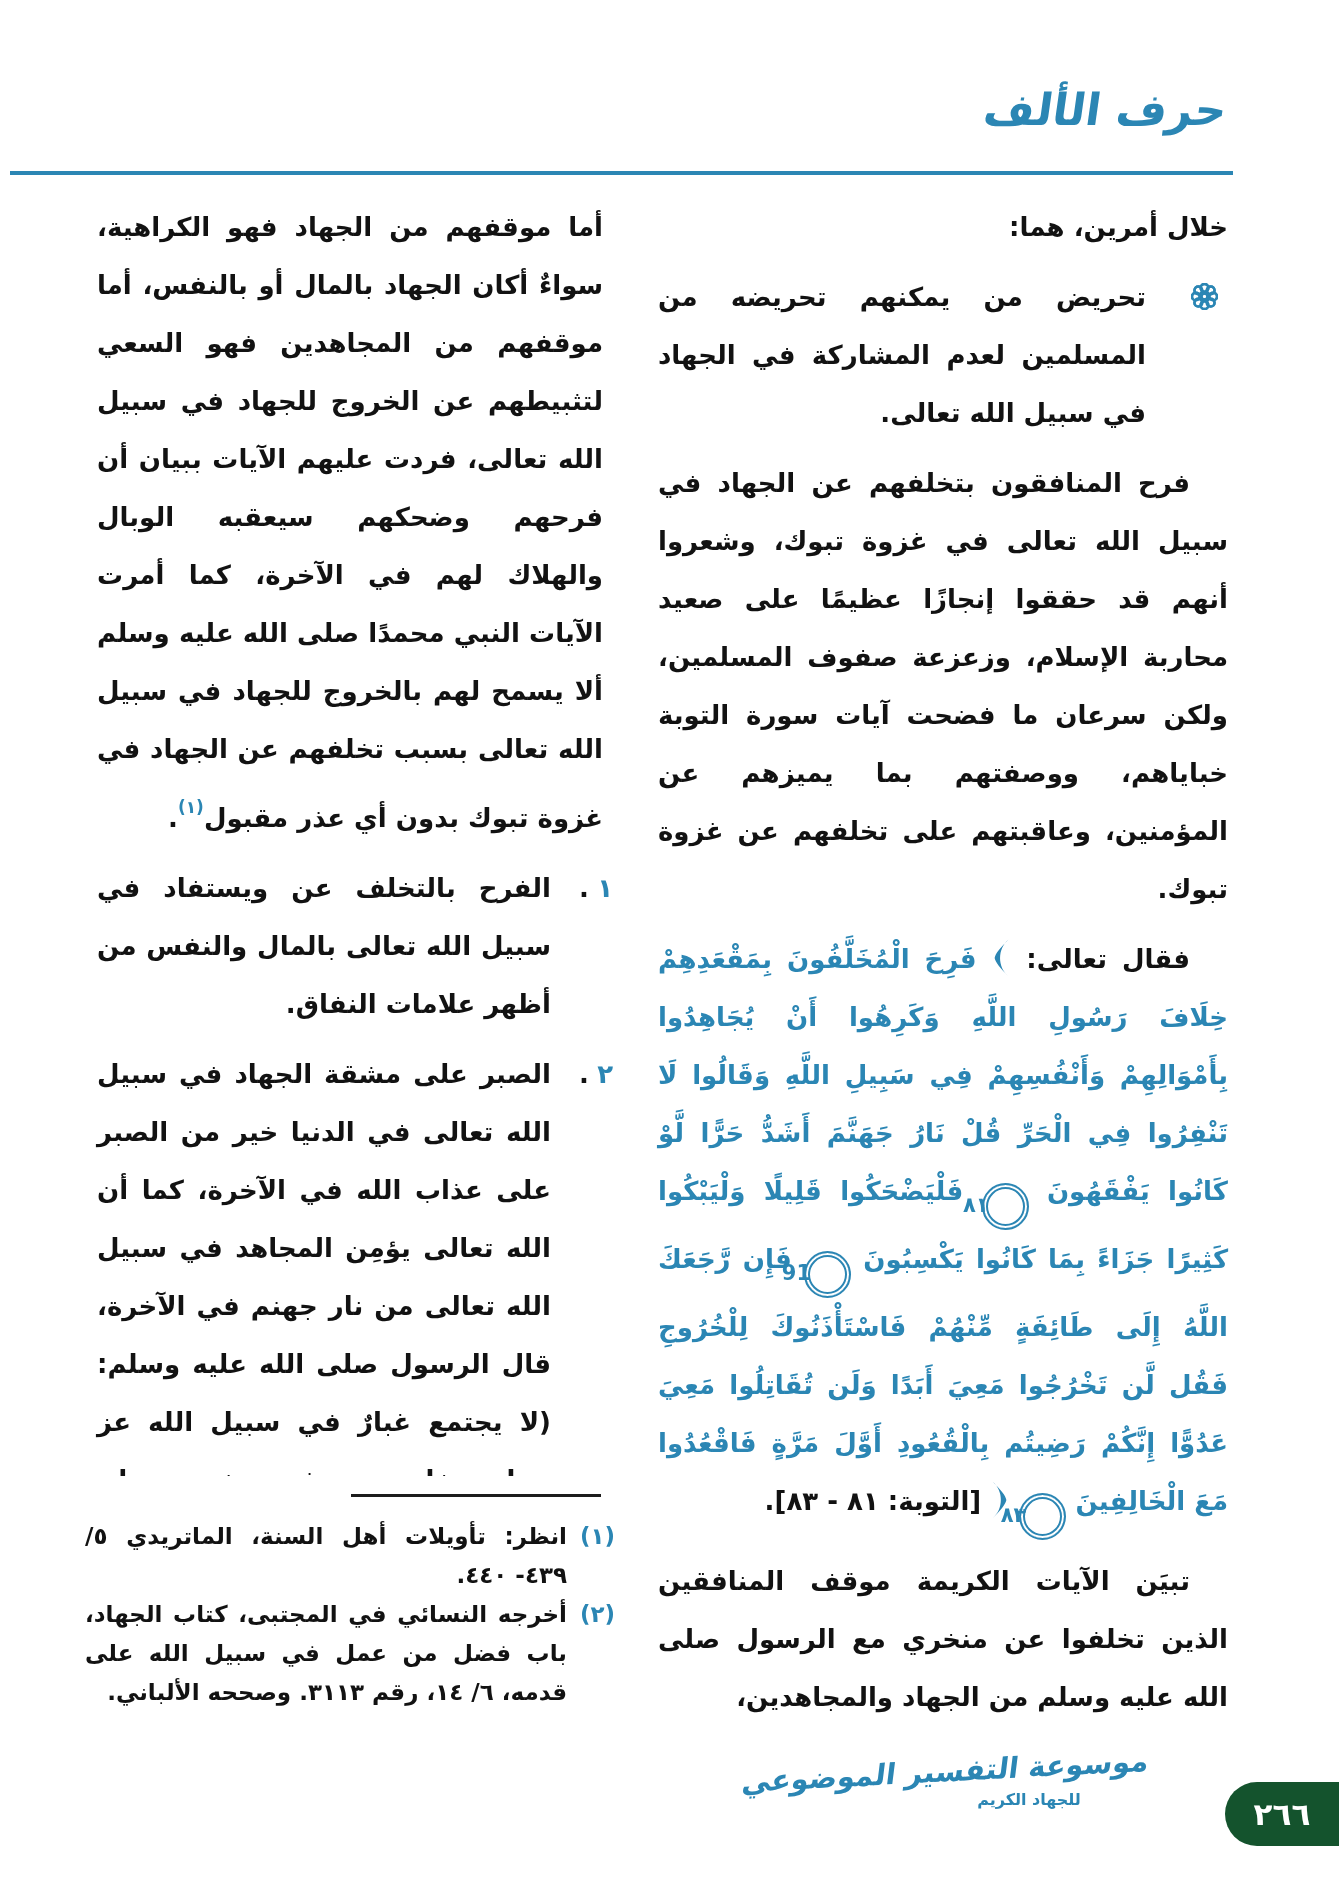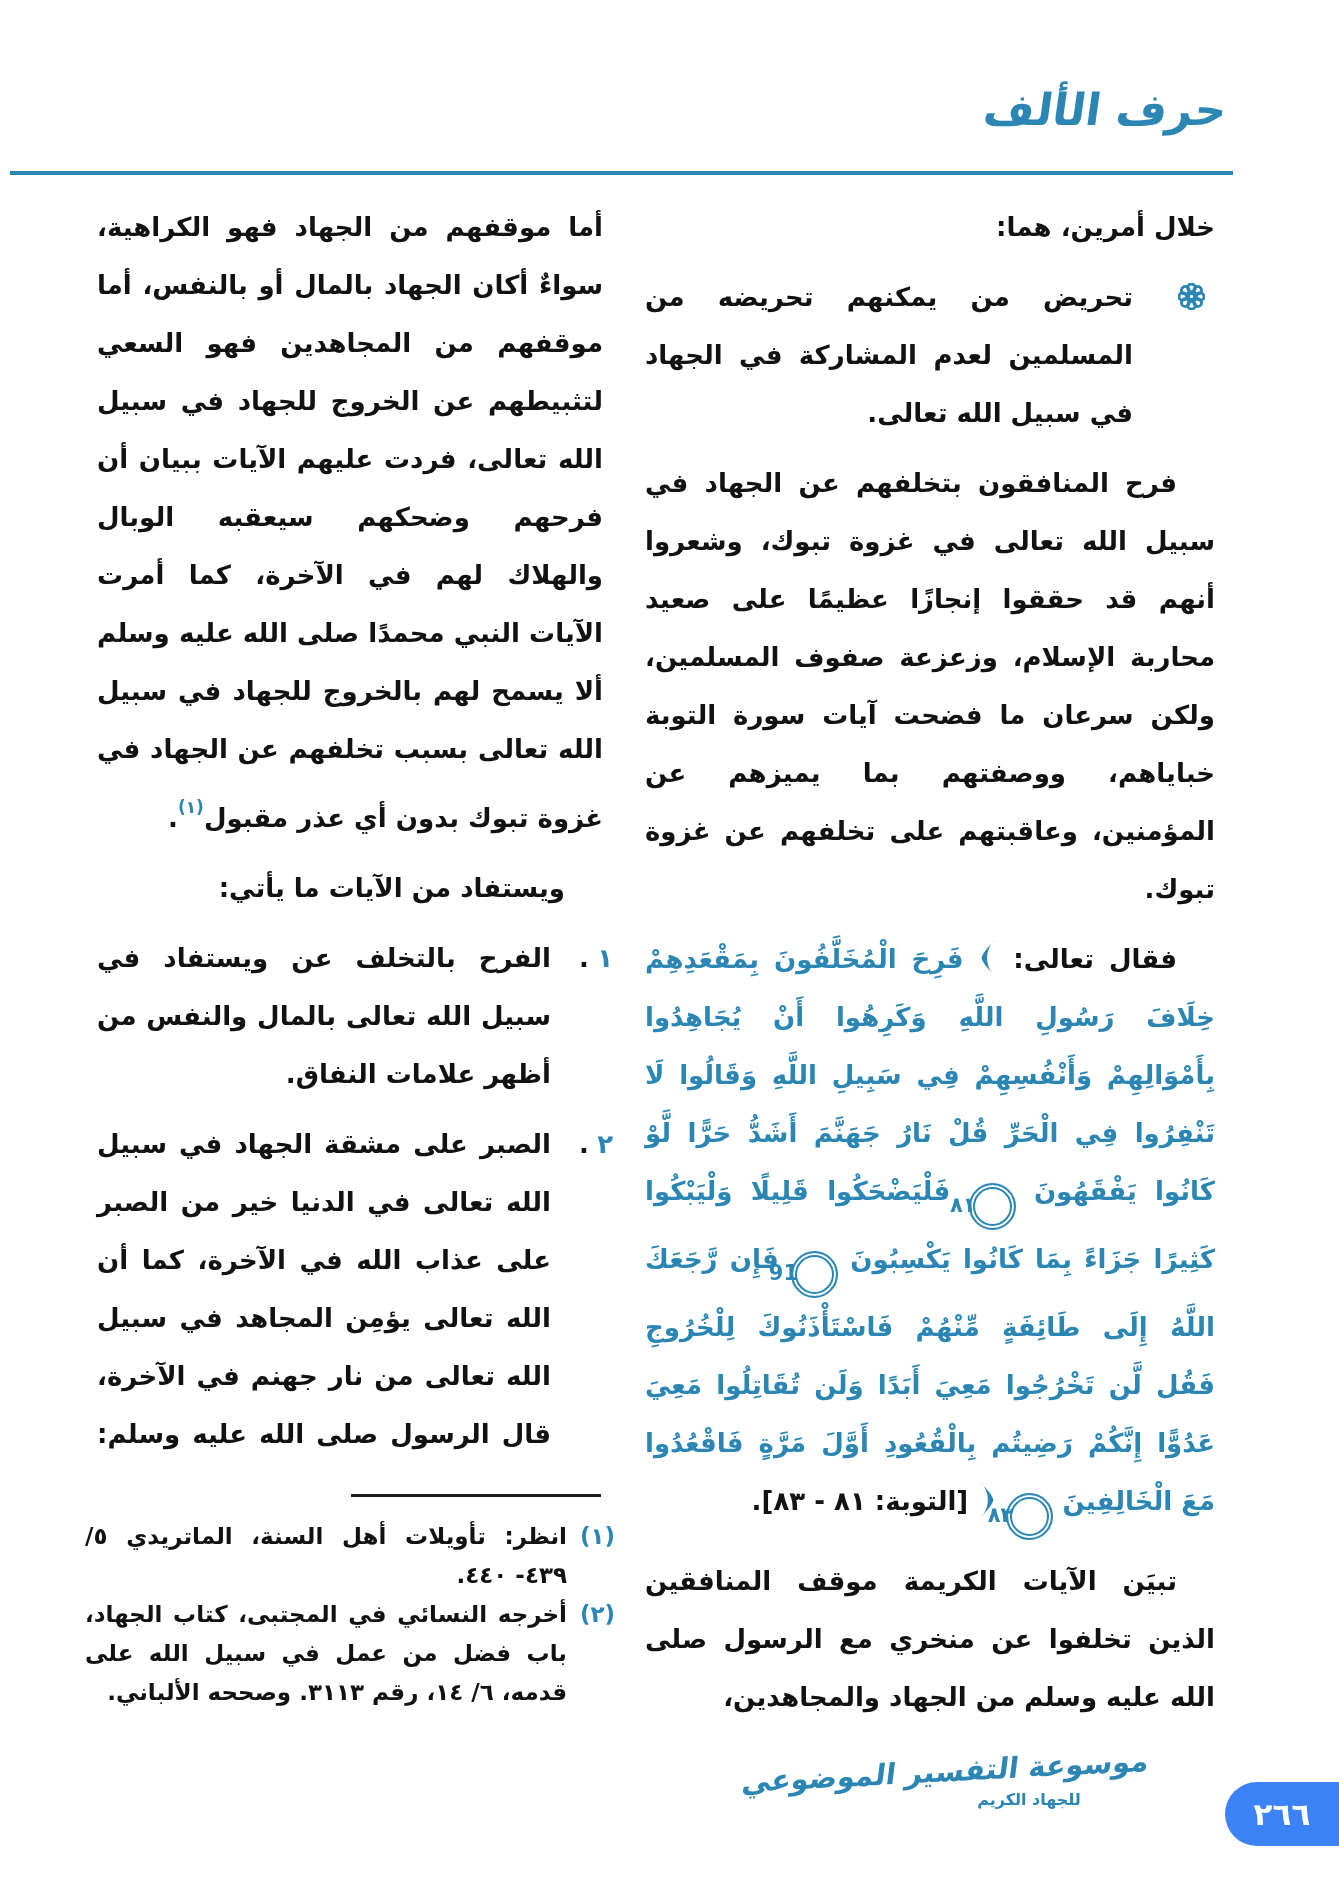--- a/index.html
+++ b/index.html
@@ -25,21 +25,21 @@
     background:#2b86b4;
   }
   
   .col{
     position:absolute;
     text-align:justify;
     font-weight:bold;
     font-size:26px;
     line-height:58px;
   }
-  .col-right{top:186px;right:112px;width:594px;max-height:1600px;overflow:hidden;}
+  .col-right{top:186px;right:99px;width:594px;max-height:1600px;overflow:hidden;}
   .col-left{top:186px;left:85px;width:530px;max-height:1290px;overflow:hidden;}
   .col p{margin:12px;padding:0;}
   .indent{text-indent:38px;}
   
   .bullet-item{position:relative;padding-right:82px;}
   .rosette{position:absolute;right:22px;top:15px;width:27px;height:27px;}
   .rosette svg{width:27px;height:27px;display:block;}
   
   .list-item{position:relative;padding-right:52px;}
   .list-num{position:absolute;right:2px;top:0;color:#2b86b4;}
@@ -61,21 +61,21 @@
   .fn-area{position:absolute;left:85px;top:1494px;width:530px;}
   .fn-sep{width:250px;height:3px;background:#1c1c1c;margin:0 14px 20px 0;}
   .footnote{
     position:relative;padding-right:48px;margin:0;
     font-size:23px;line-height:39px;font-weight:bold;text-align:justify;
   }
   .fn-marker{position:absolute;right:0;top:0;color:#2b86b4;}
   
   .page-badge{
     position:absolute;right:0;top:1782px;width:114px;height:64px;
-    background:#3b82f6;border-radius:34px 0 0 34px;
+    background:#14532d;border-radius:34px 0 0 34px;
     color:#ffffff;font-size:31px;font-weight:bold;
     text-align:center;line-height:64px;
   }
   .logo{
     position:absolute;right:190px;top:1750px;width:240px;
     text-align:center;color:#2b86b4;
   }
   .logo-main{
     font-size:29px;font-weight:bold;
     transform:rotate(-3deg) skewX(-10deg);
@@ -147,21 +147,20 @@
             <path d="M19 2 C7 12 7 32 19 42 C10 33 5 27 4 22 C5 17 10 11 19 2 Z" fill="#2b86b4"></path>
           </svg></span>
       <span>[التوبة: ٨١ - ٨٣].</span></p>
 
     <p class="indent">تبيَن الآيات الكريمة موقف المنافقين الذين تخلفوا عن منخري مع الرسول صلى الله عليه وسلم من الجهاد والمجاهدين،</p>
   </div>
 
   <div class="col col-left">
     <p><span>أما موقفهم من الجهاد فهو الكراهية، سواءٌ أكان الجهاد بالمال أو بالنفس، أما موقفهم من المجاهدين فهو السعي لتثبيطهم عن الخروج للجهاد في سبيل الله تعالى، فردت عليهم الآيات ببيان أن فرحهم وضحكهم سيعقبه الوبال والهلاك لهم في الآخرة، كما أمرت الآيات النبي محمدًا صلى الله عليه وسلم ألا يسمح لهم بالخروج للجهاد في سبيل الله تعالى بسبب تخلفهم عن الجهاد في غزوة تبوك بدون أي عذر مقبول</span><span class="fn-ref">(١)</span><span>.</span></p>
 
-    <p class="indent">ويستفاد من الآيات ما يأتي:</p>
 
     <div class="list-item">
       <span class="list-num">١</span>
       <span class="list-dot">.</span>
       <p>الفرح بالتخلف عن ويستفاد في سبيل الله تعالى بالمال والنفس من أظهر علامات النفاق.</p>
     </div>
 
     <div class="list-item">
       <span class="list-num">٢</span>
       <span class="list-dot">.</span>

